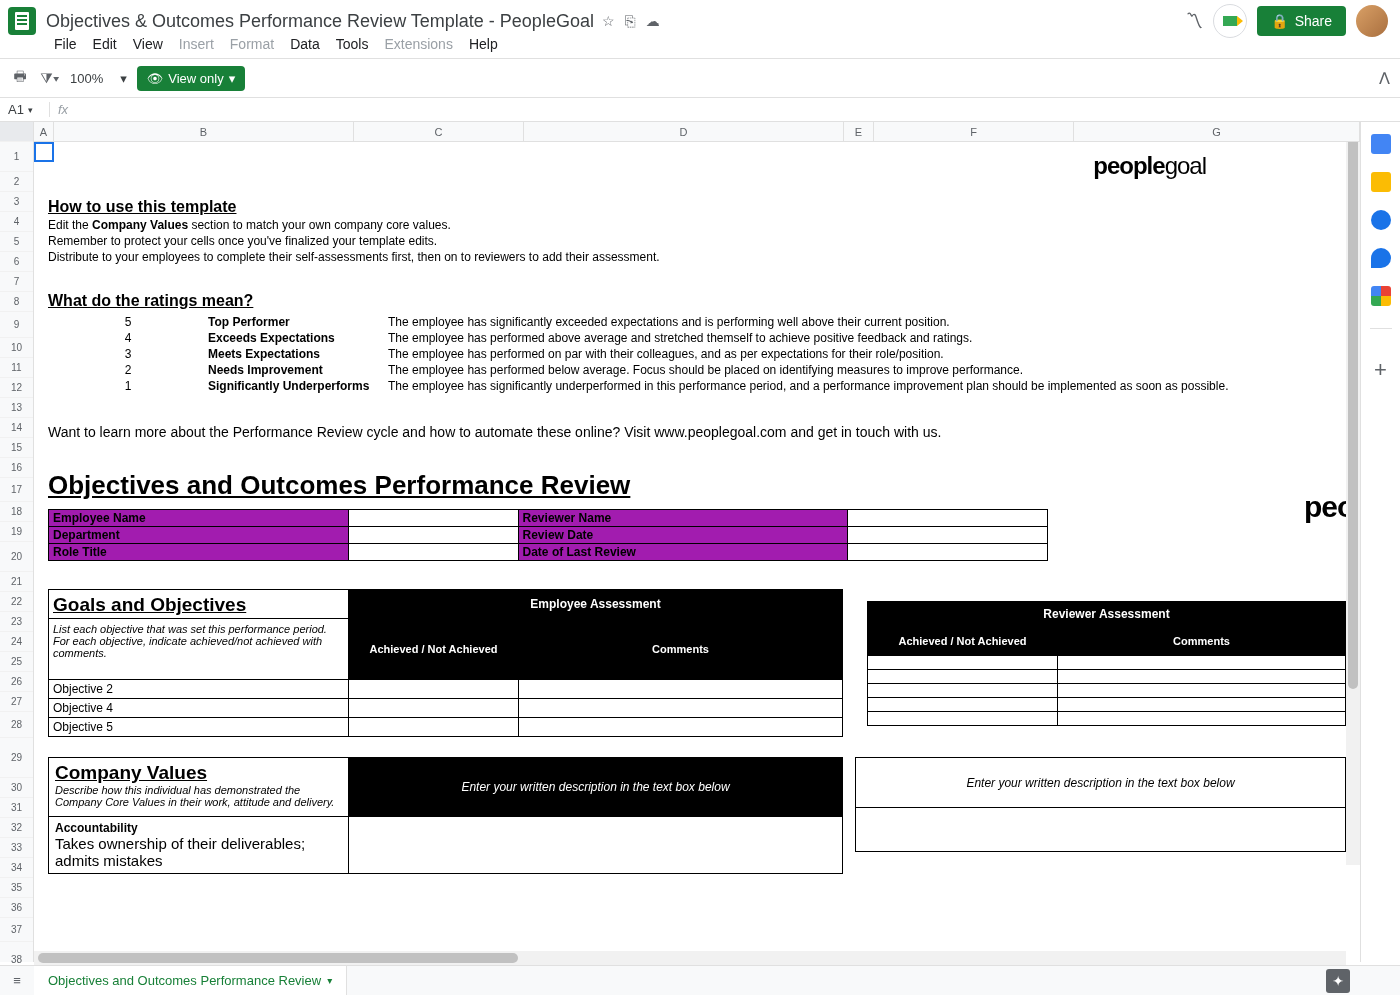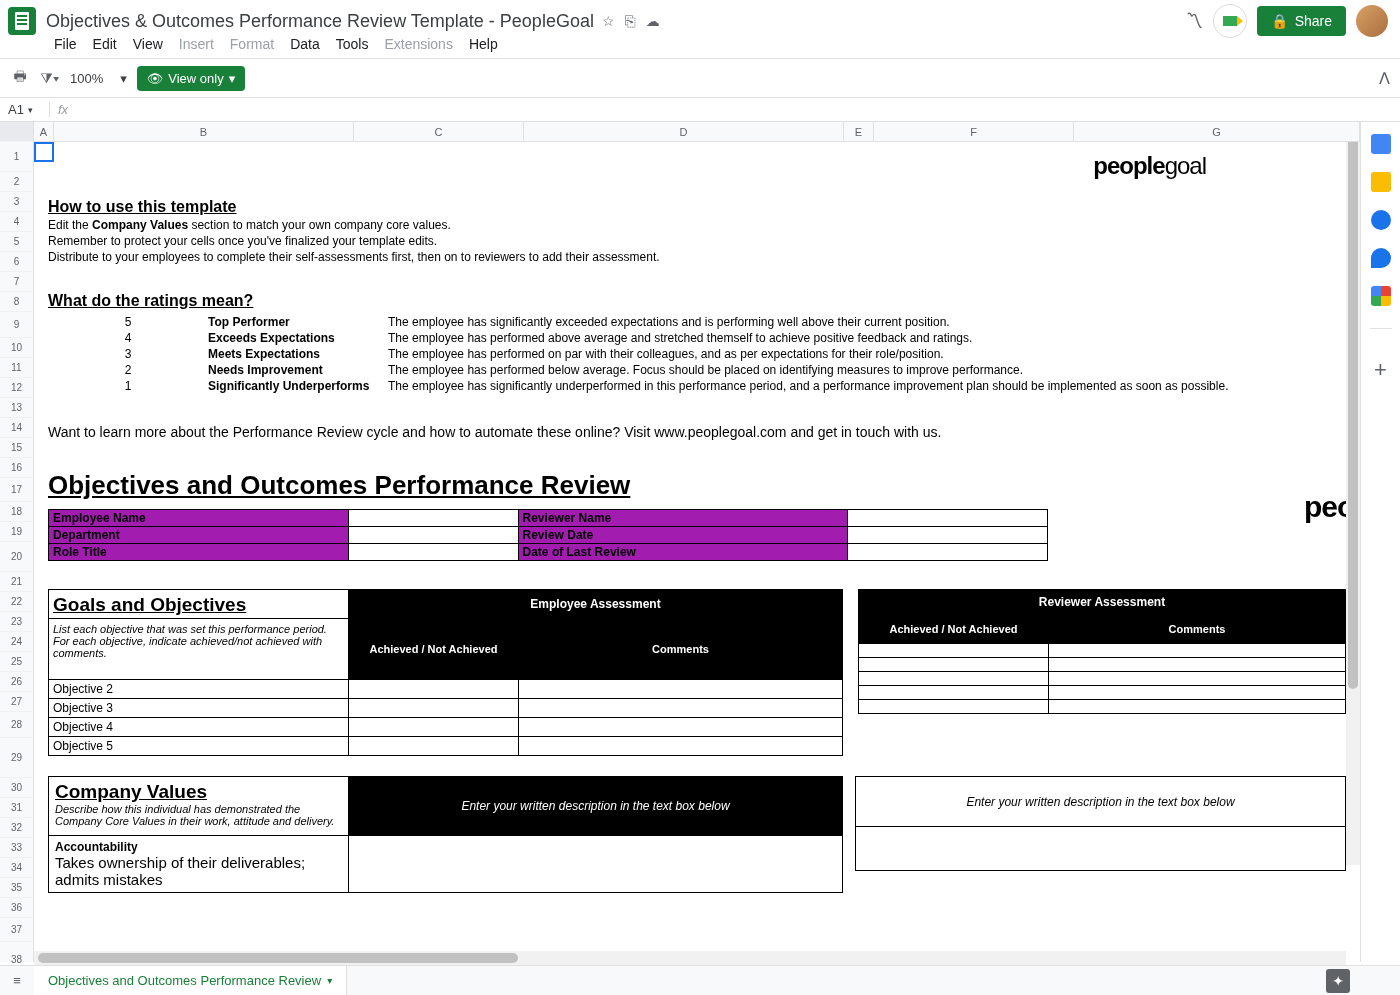--- a/index.html
+++ b/index.html
@@ -58,21 +58,21 @@
   table.ratings td { padding:1px 0; vertical-align:top;}
   table.ratings td.num { width:160px; text-align:center;}
   table.ratings td.lbl { width:180px; font-weight:700;}
   
   .section-title { font-family:"Arial Black",Arial,sans-serif; font-size:26px; font-weight:900; text-decoration:underline; margin-top:30px;}
   
   table.info { border-collapse:collapse; width:1000px; margin-top:8px; font-size:12px;}
   table.info td { border:1px solid #000; background:#a21caf; height:16px; padding:1px 4px; font-weight:700;}
   table.info td.blank { background:#fff; font-weight:400;}
   
-  .assess-wrap { display:flex; gap:15px; margin-top:28px; align-items:flex-start;}
+  .assess-wrap { display:flex; gap:24px; margin-top:28px; align-items:center;}
   .assess-left { width:795px;}
   .assess-right { flex:1; min-width:380px;}
   table.assess { border-collapse:collapse; width:100%; font-size:12px;}
   table.assess th { background:#000; color:#fff; font-weight:700; border:1px solid #000;}
   table.assess td { border:1px solid #000; padding:2px 4px; height:14px;}
   table.assess .subhead { background:#000; color:#fff; font-size:11px; text-align:center; padding:8px 4px; border:1px solid #000; font-weight:700;}
   table.assess .goals-title { font-family:"Arial Black",Arial,sans-serif; font-size:19px; text-decoration:underline; padding:4px 4px 2px; border:1px solid #000; font-weight:900;}
   table.assess .goals-desc { font-style:italic; font-size:11px; padding:4px 4px 20px; border:1px solid #000; border-top:none;}
   
   .cv-wrap { display:flex; gap:12px; margin-top:20px;}
@@ -313,25 +313,20 @@
 For each objective, indicate achieved/not achieved with comments.</td>
               <td class="subhead" style="width:170px">Achieved / Not Achieved</td>
               <td class="subhead">Comments</td>
             </tr>
             <tr>
                   <td>Objective 2</td>
                   <td></td>
                   <td></td>
                 </tr>
             <tr>
-                  <td>Objective 3</td>
-                  <td></td>
-                  <td></td>
-                </tr>
-            <tr>
                   <td>Objective 4</td>
                   <td></td>
                   <td></td>
                 </tr>
             <tr>
                   <td>Objective 5</td>
                   <td></td>
                   <td></td>
                 </tr>
           </tbody>

